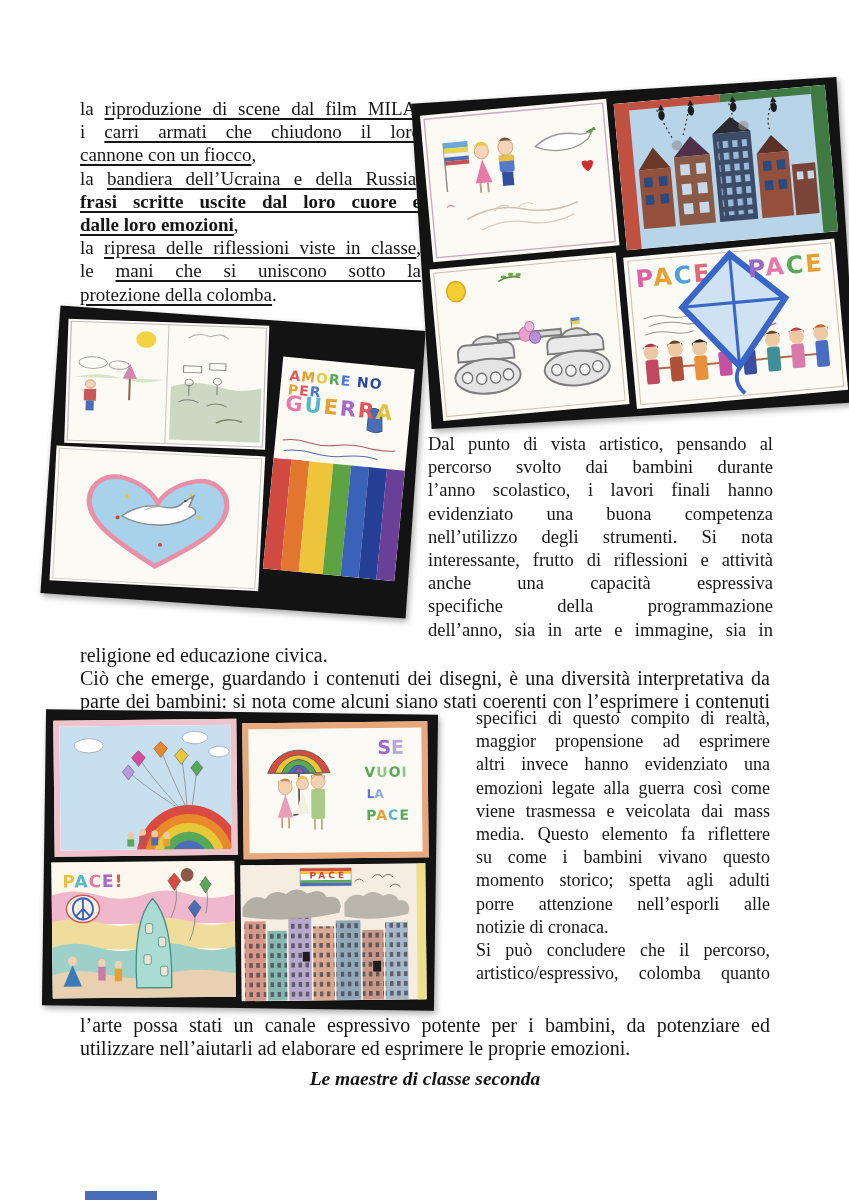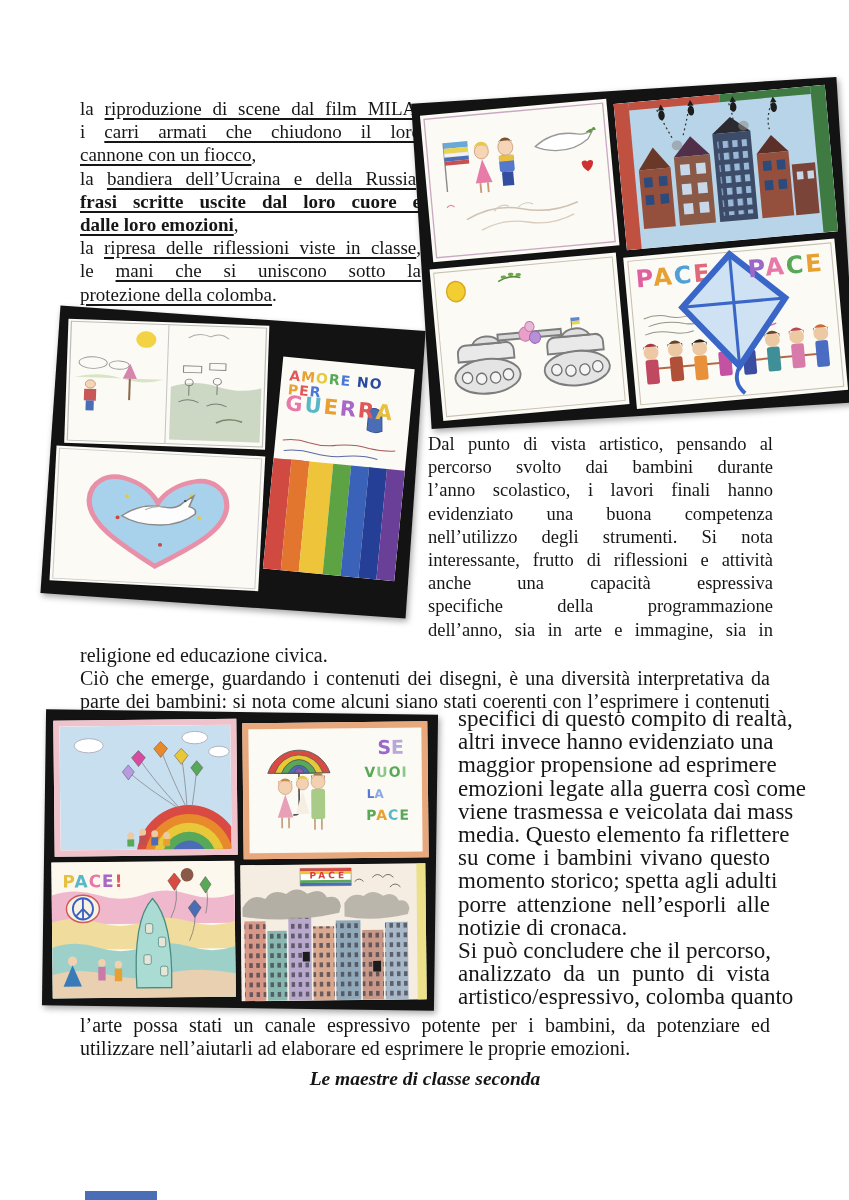--- a/index.html
+++ b/index.html
@@ -10,21 +10,21 @@
   .lines .line{font-size:19px;line-height:23.2px;white-space:nowrap;text-align:left;}
   .lines .line.j{text-align-last:justify;text-align:justify;}
   .lines span.u{text-decoration:underline;text-decoration-thickness:1.6px;text-underline-offset:3px;}
   .lines span.b{font-weight:bold;}
   .intro-list{left:80px;top:97px;width:341px;}
   .para-art{left:428px;top:433px;width:345px;}
   .para-art .line{font-size:18.5px;}
   .full-a{left:80px;top:644px;width:690px;}
   .full-a .line,.full-b .line{font-size:20px;}
   .right-col{left:458px;top:707px;width:312px;}
-  .right-col .line{font-size:23px;}
+  .right-col .line{font-size:18px;margin-left:18px;}
   .full-b{left:80px;top:1014px;width:690px;}
   .signature{left:80px;top:1068px;width:690px;text-align:center;font-weight:bold;font-style:italic;font-size:19.5px;}
   
   .photo{position:absolute;background:#131313;box-sizing:border-box;box-shadow:2px 3px 6px rgba(0,0,0,.35);}
   .photo .card{background:#fbfaf5;position:relative;overflow:hidden;box-shadow:0 0 0 1px rgba(0,0,0,.15);}
   .photo svg{position:absolute;inset:0;width:100%;height:100%;}
   .photo1{left:421px;top:90px;width:426px;height:326px;transform:rotate(-3.6deg);
           padding:10px;display:grid;grid-template-columns:46% 1fr;grid-template-rows:48% 1fr;gap:7px;}
   .photo1 .card{transform:rotate(-1.6deg);}
   .photo2{left:50px;top:318px;width:366px;height:288px;transform:rotate(4deg);}
@@ -479,31 +479,30 @@
         <rect x="68" y="16" width="58" height="3" fill="#58a858"></rect>
           <rect x="68" y="19" width="58" height="3" fill="#4a6db5"></rect>
       </g>
     </svg>
     <div class="word w-banner">PACE</div>
   </div>
 </div>
 
 <div class="abs lines right-col">
     <div class="line j"><span>specifici di questo compito di realtà,</span></div>
+    <div class="line j"><span>maggior propensione ad esprimere</span></div>
     <div class="line j"><span>altri invece hanno evidenziato una</span></div>
-    <div class="line j"><span>maggior propensione ad esprimere</span></div>
     <div class="line j"><span>emozioni legate alla guerra così come</span></div>
     <div class="line j"><span>viene trasmessa e veicolata dai mass</span></div>
     <div class="line j"><span>media. Questo elemento fa riflettere</span></div>
     <div class="line j"><span>su come i bambini vivano questo</span></div>
     <div class="line j"><span>momento storico; spetta agli adulti</span></div>
     <div class="line j"><span>porre attenzione nell’esporli alle</span></div>
     <div class="line"><span>notizie di cronaca.</span></div>
     <div class="line j"><span>Si può concludere che il percorso,</span></div>
-    <div class="line j"><span>analizzato da un punto di vista</span></div>
     <div class="line j"><span>artistico/espressivo, colomba quanto</span></div>
   </div>
 
 <div class="abs lines full-b">
     <div class="line j"><span>l’arte possa stati un canale espressivo potente per i bambini, da potenziare ed</span></div>
     <div class="line"><span>utilizzare nell’aiutarli ad elaborare ed esprimere le proprie emozioni.</span></div>
   </div>
 
 <div class="abs signature">Le maestre di classe seconda</div>
 

